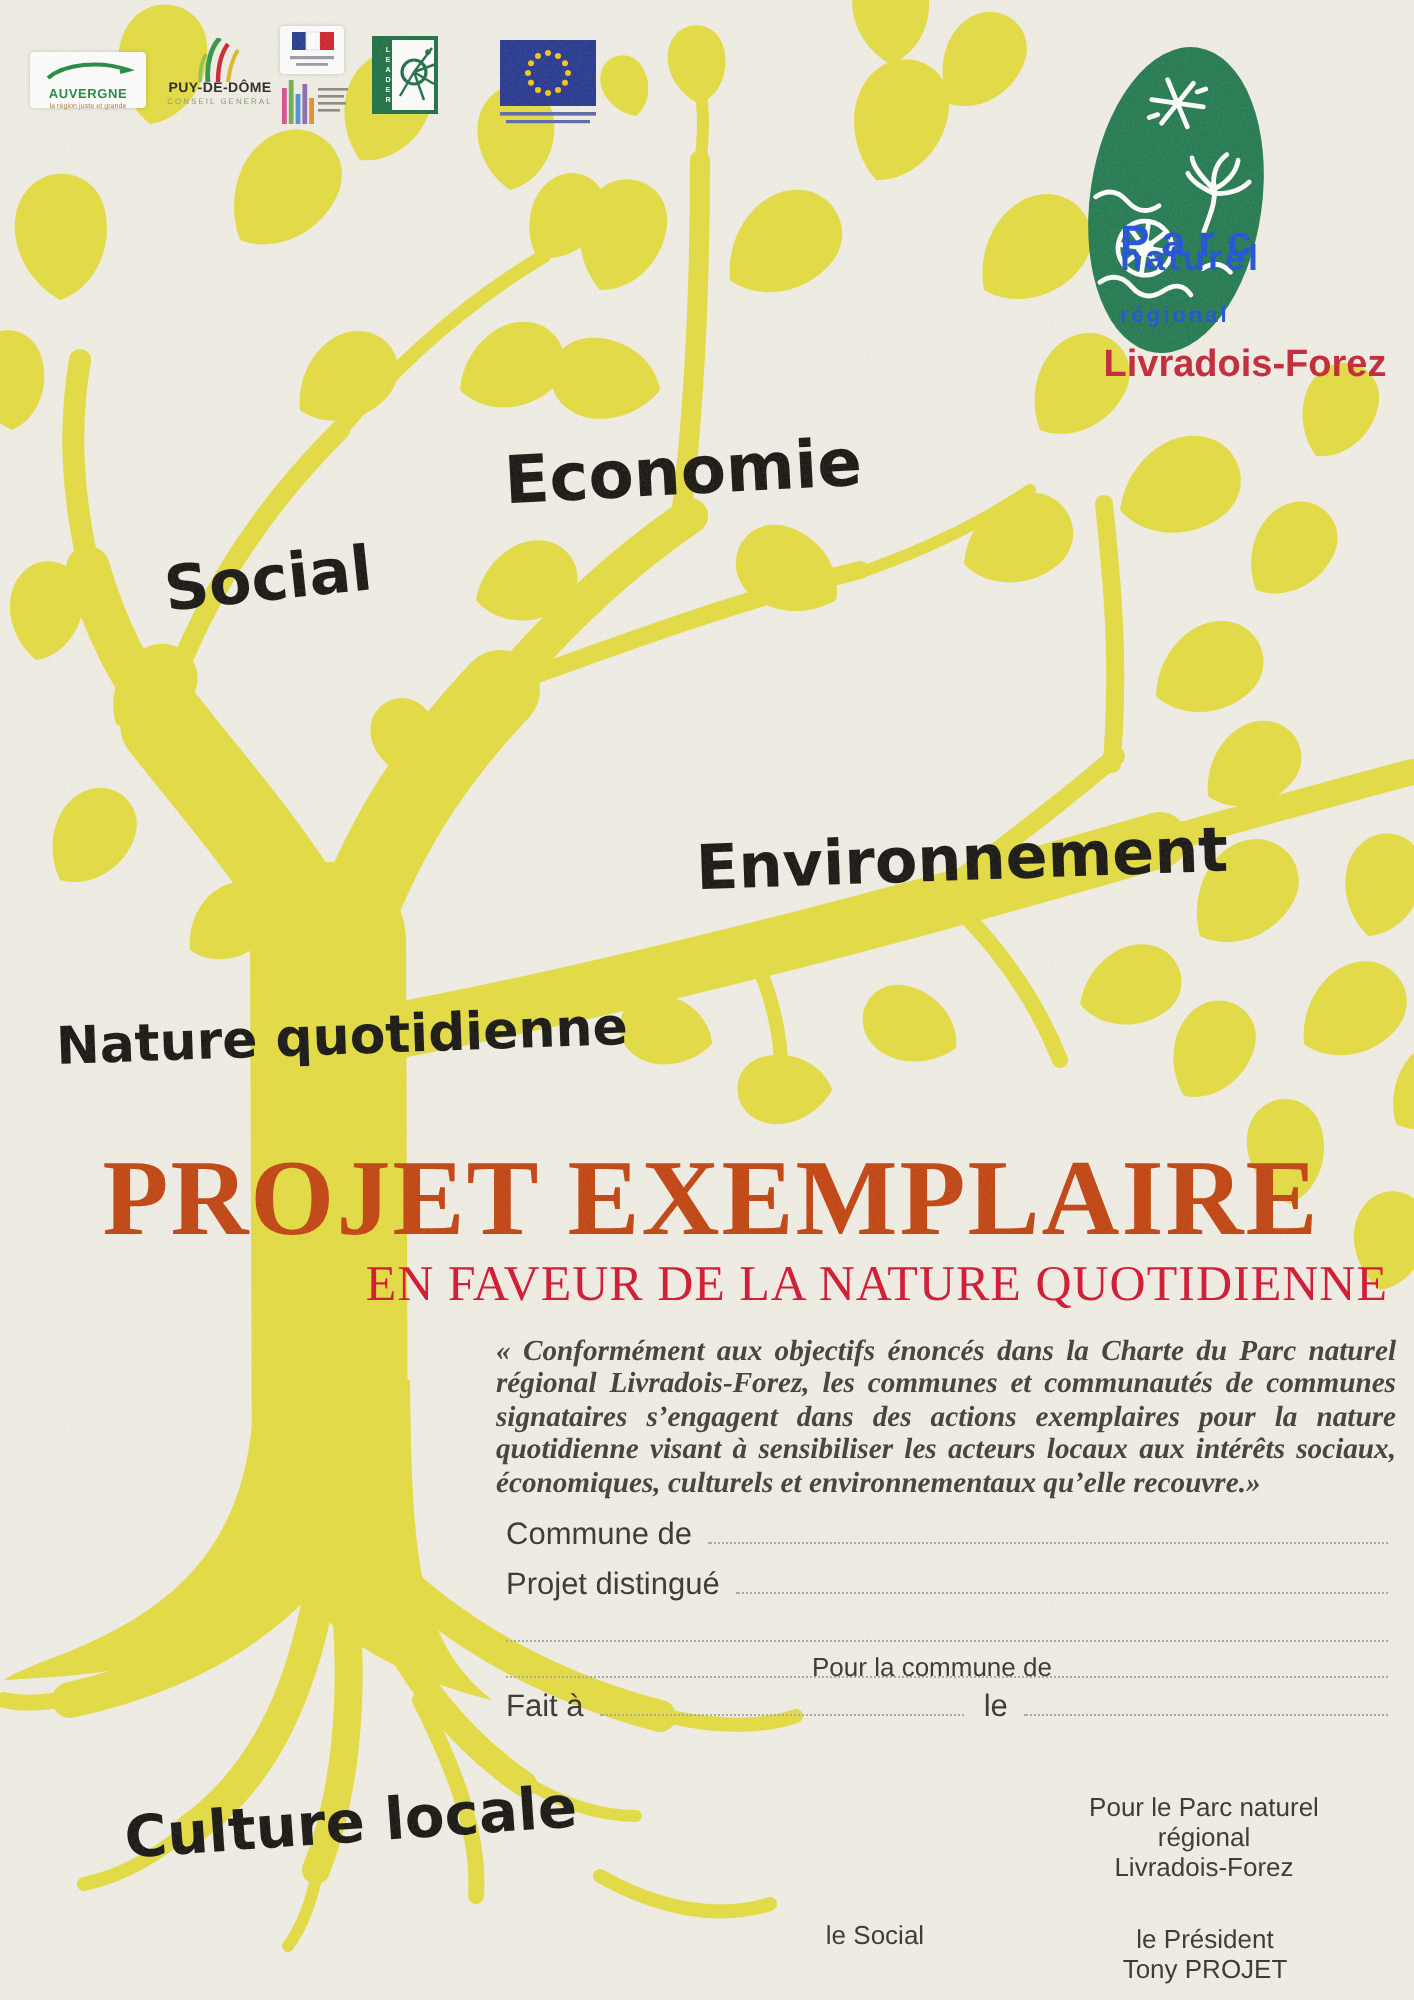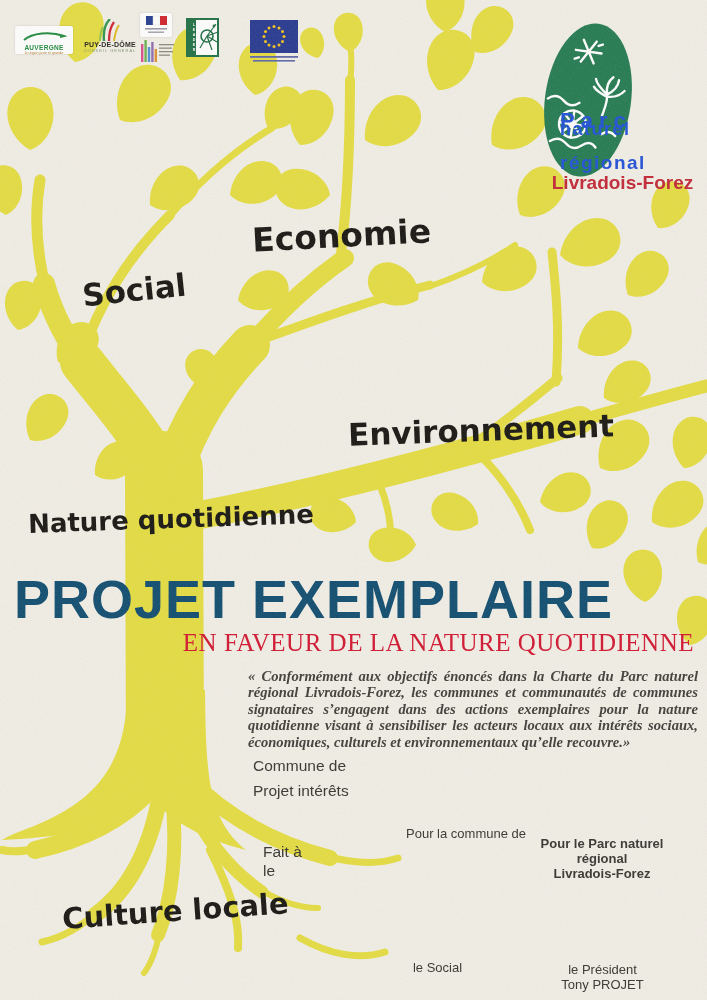--- a/index.html
+++ b/index.html
@@ -13,44 +13,44 @@
   
   .hand{position:absolute;z-index:3;font-family:"DejaVu Sans",sans-serif;font-weight:700;
         color:#14120e;white-space:nowrap;letter-spacing:0px;}
   .w-economie{left:252px;top:216px;font-size:33px;transform:rotate(-3deg);}
   .w-social{left:82px;top:272px;font-size:31px;transform:rotate(-6deg);}
   .w-env{left:348px;top:412px;font-size:31px;transform:rotate(-2deg);}
   .w-nature{left:28px;top:504px;font-size:26px;transform:rotate(-2deg);}
   .w-culture{left:62px;top:894px;font-size:29px;transform:rotate(-4deg);}
 
   
-  .title-main{position:absolute;left:14px;right:10px;top:572px;z-index:3;text-align:left;
-    font-family:Liberation Sans, sans-serif;font-weight:700;font-size:54px;line-height:1;
-    color:#0c4a6e;letter-spacing:1px;white-space:nowrap;}
+  .title-main{position:absolute;left:14px;right:10px;top:572px;z-index:3;text-align:center;
+    font-family:Liberation Serif, serif;font-weight:700;font-size:54px;line-height:1;
+    color:#c2410c;letter-spacing:1px;white-space:nowrap;}
   .title-sub{position:absolute;right:13px;top:629px;z-index:3;text-align:right;
     font-family:"Liberation Serif",serif;font-weight:400;font-size:25px;color:#d2122d;
     letter-spacing:0.5px;white-space:nowrap;}
 
   
   .quote{position:absolute;left:248px;top:668px;width:450px;z-index:3;
     font-family:Liberation Serif, serif;font-style:italic;font-weight:700;
     font-size:14.6px;line-height:16.4px;color:#3c3b36;text-align:justify;}
 
   
   .form-row{position:absolute;left:253px;right:13px;z-index:3;display:flex;align-items:baseline;
-    font-size:15.5px;color:#33322d;flex-direction:column;}
+    font-size:15.5px;color:#33322d;}
   .form-row .lbl{white-space:nowrap;margin-right:8px;}
   .dotline{flex:1;border-bottom:1.5px dotted #aba99b;height:14px;}
   .r1{top:757px;} .r2{top:782px;} .r3{top:806px;} .r4{top:824px;} .r5{top:843px;justify-content:center;}
   .r5 .lbl2{white-space:nowrap;margin:0 8px 0 10px;}
 
   
   .sig{position:absolute;z-index:3;text-align:center;font-size:13px;color:#33322d;line-height:15px;}
   .sig-left-for{left:372px;top:826px;width:130px;margin-left:29px;}
-  .sig-right-for{left:520px;top:836px;width:164px;font-weight:bold;}
+  .sig-right-for{left:520px;top:896px;width:164px;}
   .sig-left-role{left:390px;top:960px;width:95px;}
   .sig-right-role{left:540px;top:962px;width:125px;}
 
   
   .plogo{position:absolute;z-index:4;}
   .box{background:#fff;border-radius:2px;box-shadow:0 0 2px rgba(0,0,0,.18);}
   .auvergne{left:15px;top:26px;width:54px;height:26px;padding:1px 2px;text-align:center;}
   .auvergne .t{font-size:6.5px;font-weight:700;color:#1f8a3c;letter-spacing:.3px;line-height:6px;}
   .auvergne .s{font-size:3.6px;color:#b07a28;line-height:4px;}
   .puydedome{left:82px;top:19px;width:56px;height:40px;text-align:center;}
@@ -62,21 +62,21 @@
   .leader .strip{position:absolute;left:0;top:0;bottom:0;width:8px;background:#1d6e42;
     color:#fff;font-size:3.6px;font-weight:700;writing-mode:vertical-rl;text-orientation:upright;
     text-align:center;letter-spacing:1px;}
   .eu{left:250px;top:20px;width:48px;height:47px;}
 
   
   .parc-text{position:absolute;z-index:4;color:#1d4ed8;font-weight:700;text-align:left;
     left:560px;width:120px;line-height:1;}
   .parc-l1{top:110px;font-size:22px;letter-spacing:6px;}
   .parc-l2{top:120px;font-size:18px;letter-spacing:1.5px;}
-  .parc-l3{top:153px;font-size:19px;letter-spacing:1.5px;}
+  .parc-l3{top:153px;font-size:11px;letter-spacing:1.5px;}
   .parc-l4{position:absolute;z-index:4;left:545px;top:172px;width:155px;text-align:center;
     color:#c22433;font-weight:700;font-size:19px;letter-spacing:0px;}
 </style>
 </head>
 <body>
 
 <svg id="tree-svg" width="707" height="1000" viewBox="0 0 707 1000">
   <defs>
     <path id="leaf" d="M0 0 C7 -20 30 -31 45 -20 C55 -12 55 4 42 11 C26 19 7 13 0 0 Z"></path>
   </defs>
@@ -288,21 +288,21 @@
 <div class="title-main">PROJET EXEMPLAIRE</div>
 <div class="title-sub">EN FAVEUR DE LA NATURE QUOTIDIENNE</div>
 
 <div class="quote">« Conformément aux objectifs énoncés dans la Charte du Parc naturel régional Livradois-Forez, les communes et communautés de communes signataires s’engagent dans des actions exemplaires pour la nature quotidienne visant à sensibiliser les acteurs locaux aux intérêts sociaux, économiques, culturels et environnementaux qu’elle recouvre.»</div>
 
 <div class="form-row r1">
   <span class="lbl">Commune de</span>
   <span class="dotline"></span>
 </div>
 <div class="form-row r2">
-  <span class="lbl">Projet intérêts</span>
+  <span class="lbl">Projet distingué</span>
   <span class="dotline"></span>
 </div>
 <div class="form-row r3">
   <span class="dotline"></span>
 </div>
 <div class="form-row r4">
   <span class="dotline"></span>
 </div>
 <div class="form-row r5">
   <span class="lbl">Fait à</span>

